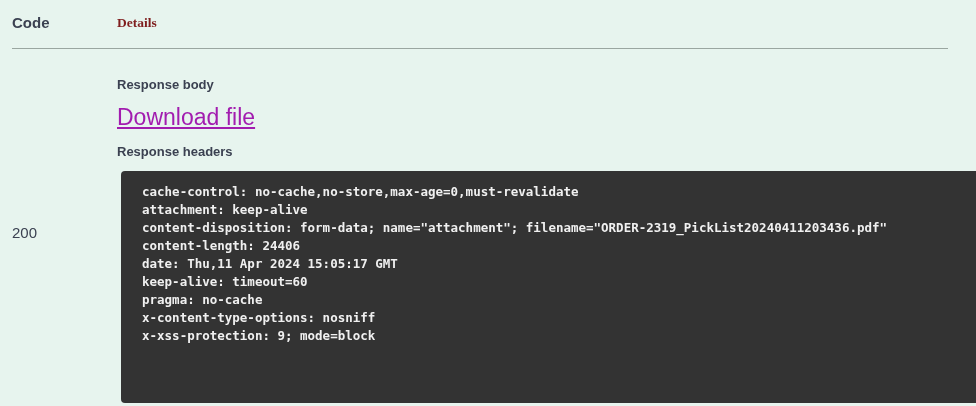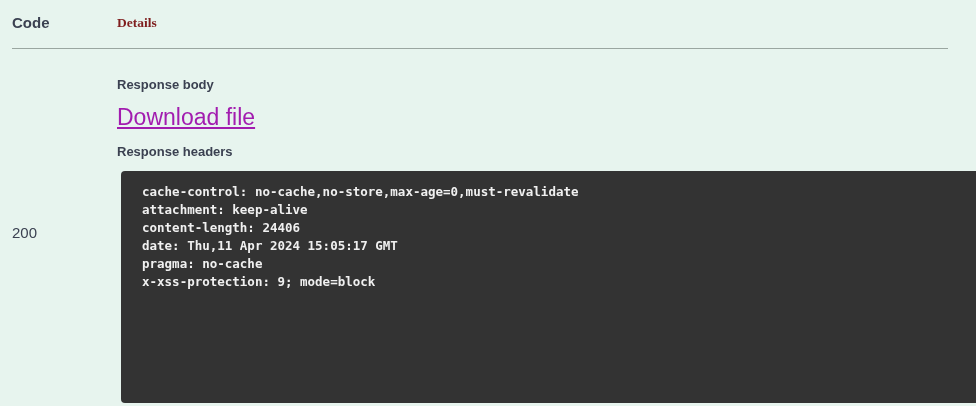--- a/index.html
+++ b/index.html
@@ -134,21 +134,24 @@
 
       <div class="section-label">Response body</div>
 
       <a class="download-link">Download file</a>
 
       <div class="section-label headers-label">Response headers</div>
 
       <div class="code-block">
         <div class="code-line">cache-control: no-cache,no-store,max-age=0,must-revalidate</div>
         <div class="code-line">attachment: keep-alive</div>
+        <div class="code-line">content-disposition: form-data; name="attachment"; filename="ORDER-2319_PickList20240411203436.pdf"</div>
         <div class="code-line">content-length: 24406</div>
         <div class="code-line">date: Thu,11 Apr 2024 15:05:17 GMT</div>
+        <div class="code-line">keep-alive: timeout=60</div>
         <div class="code-line">pragma: no-cache</div>
+        <div class="code-line">x-content-type-options: nosniff</div>
         <div class="code-line">x-xss-protection: 9; mode=block</div>
       </div>
 
     </div>
   </div>
 </div>
 
 </body></html>

